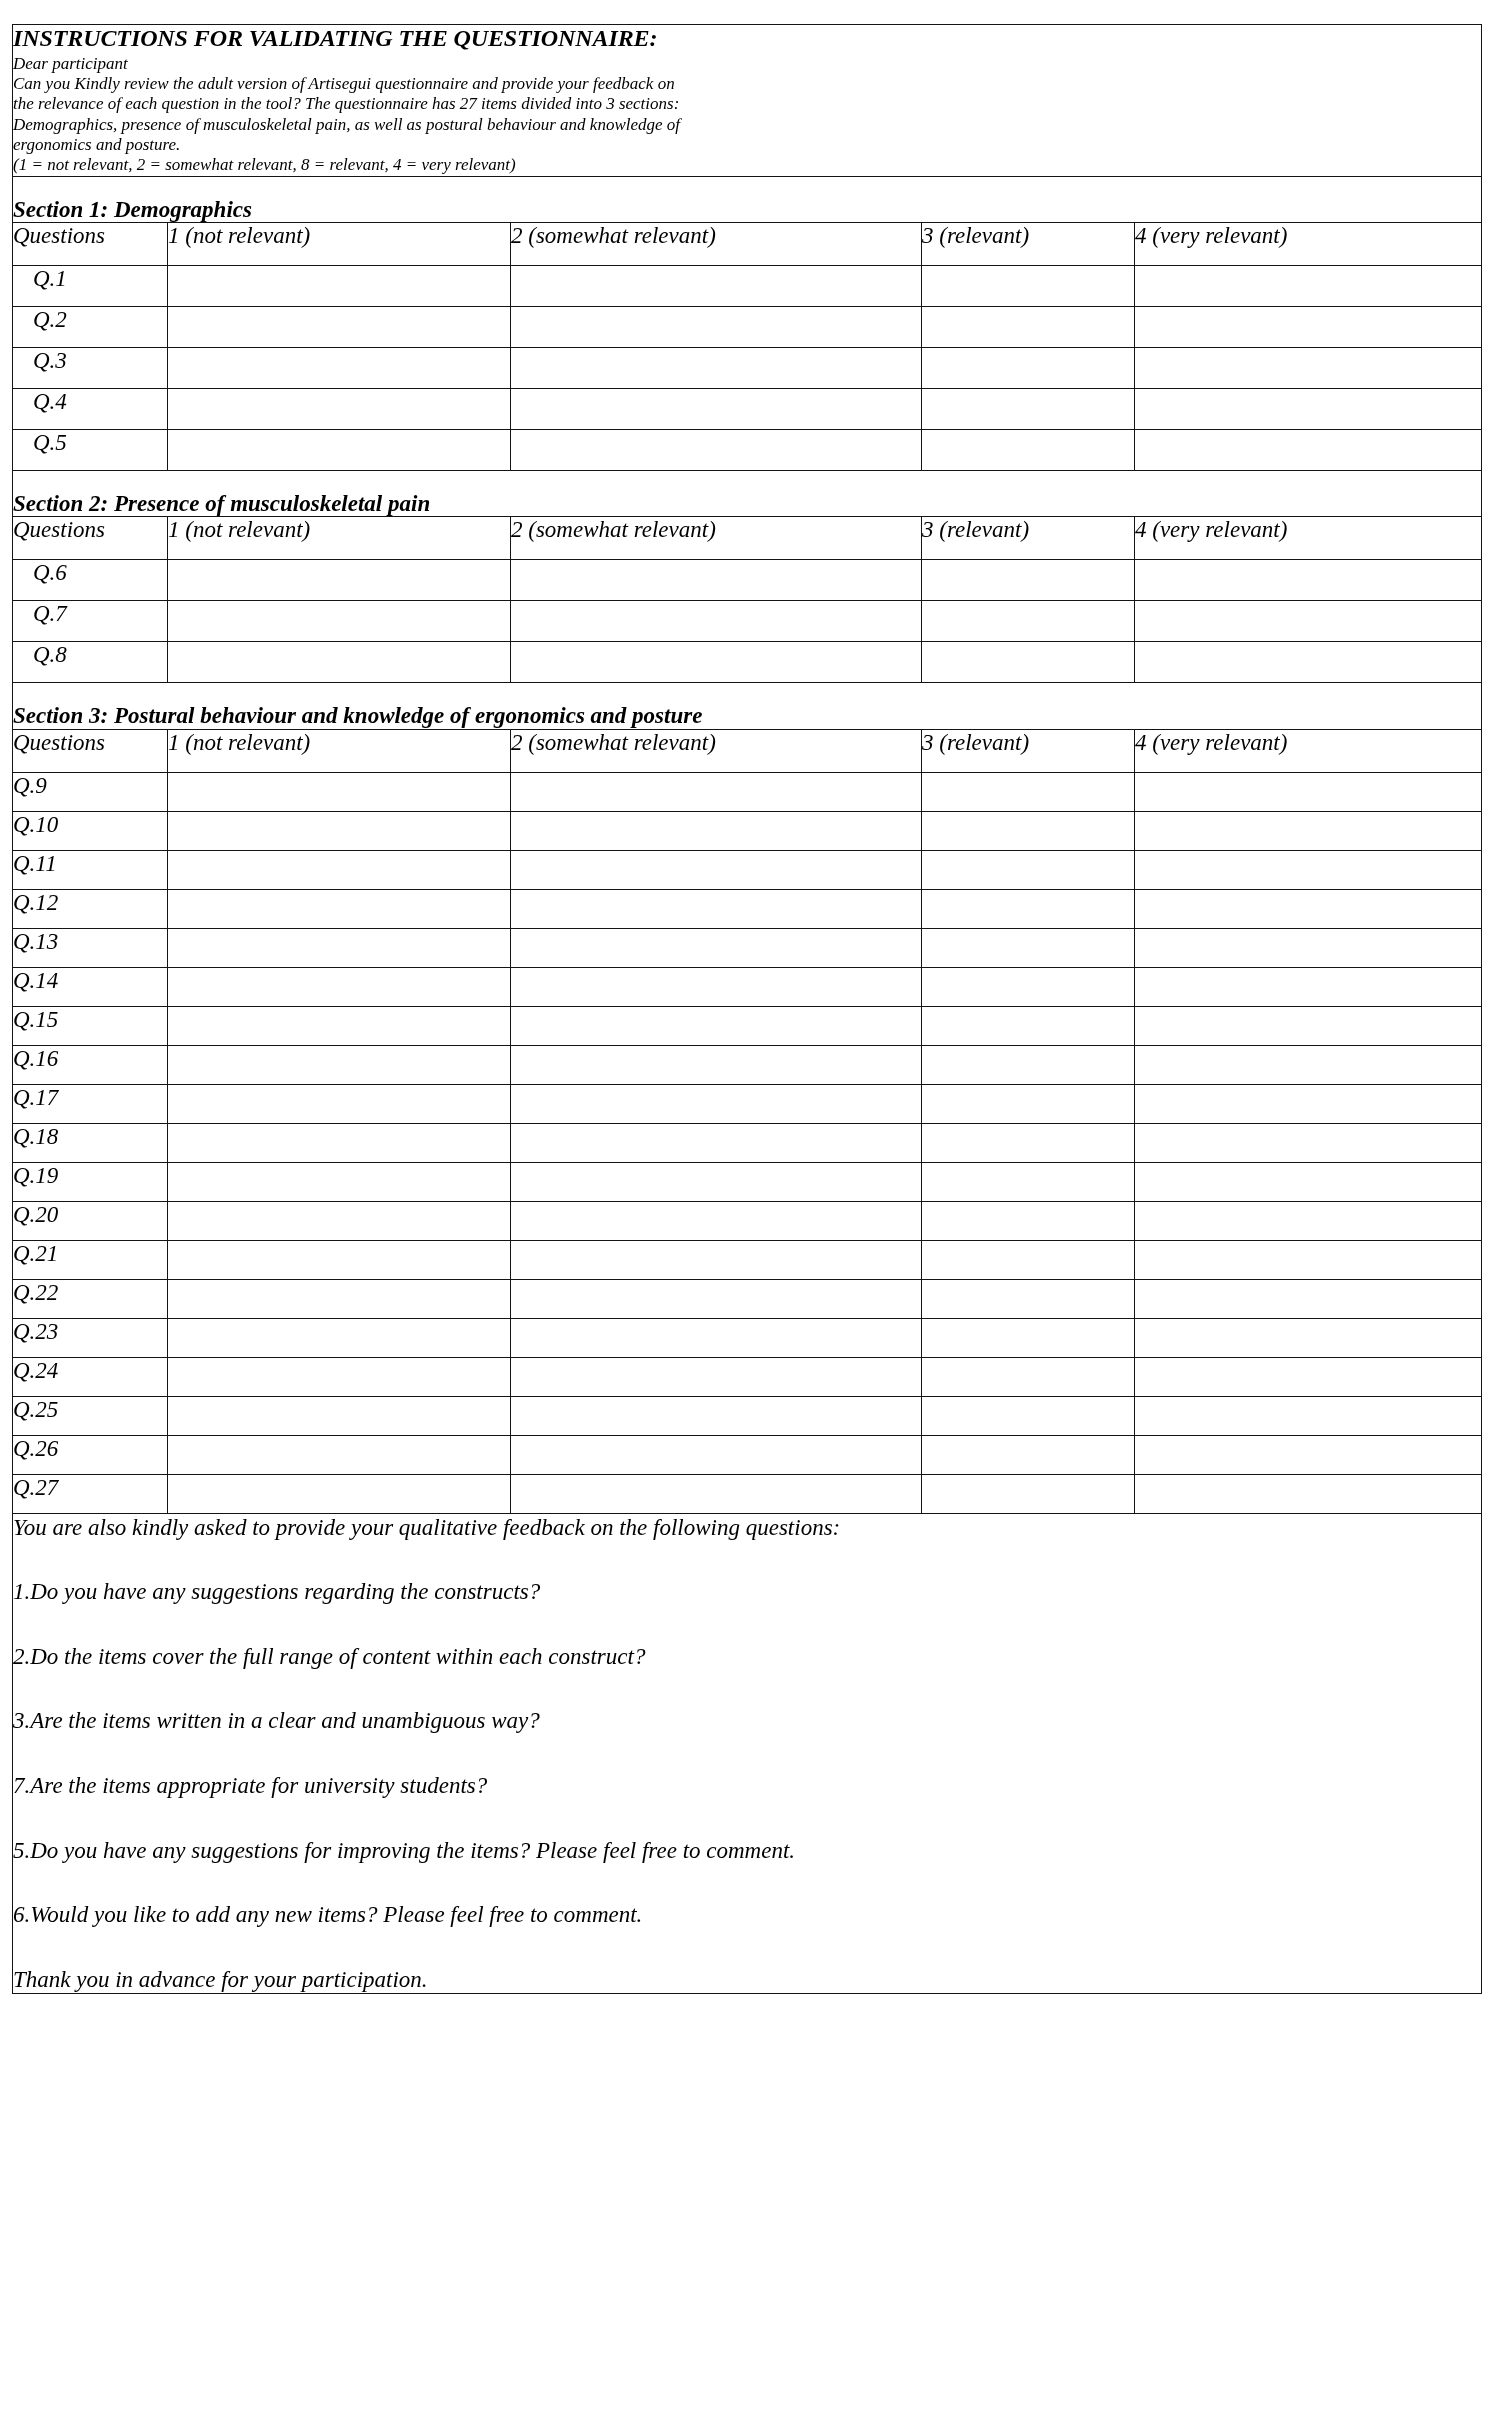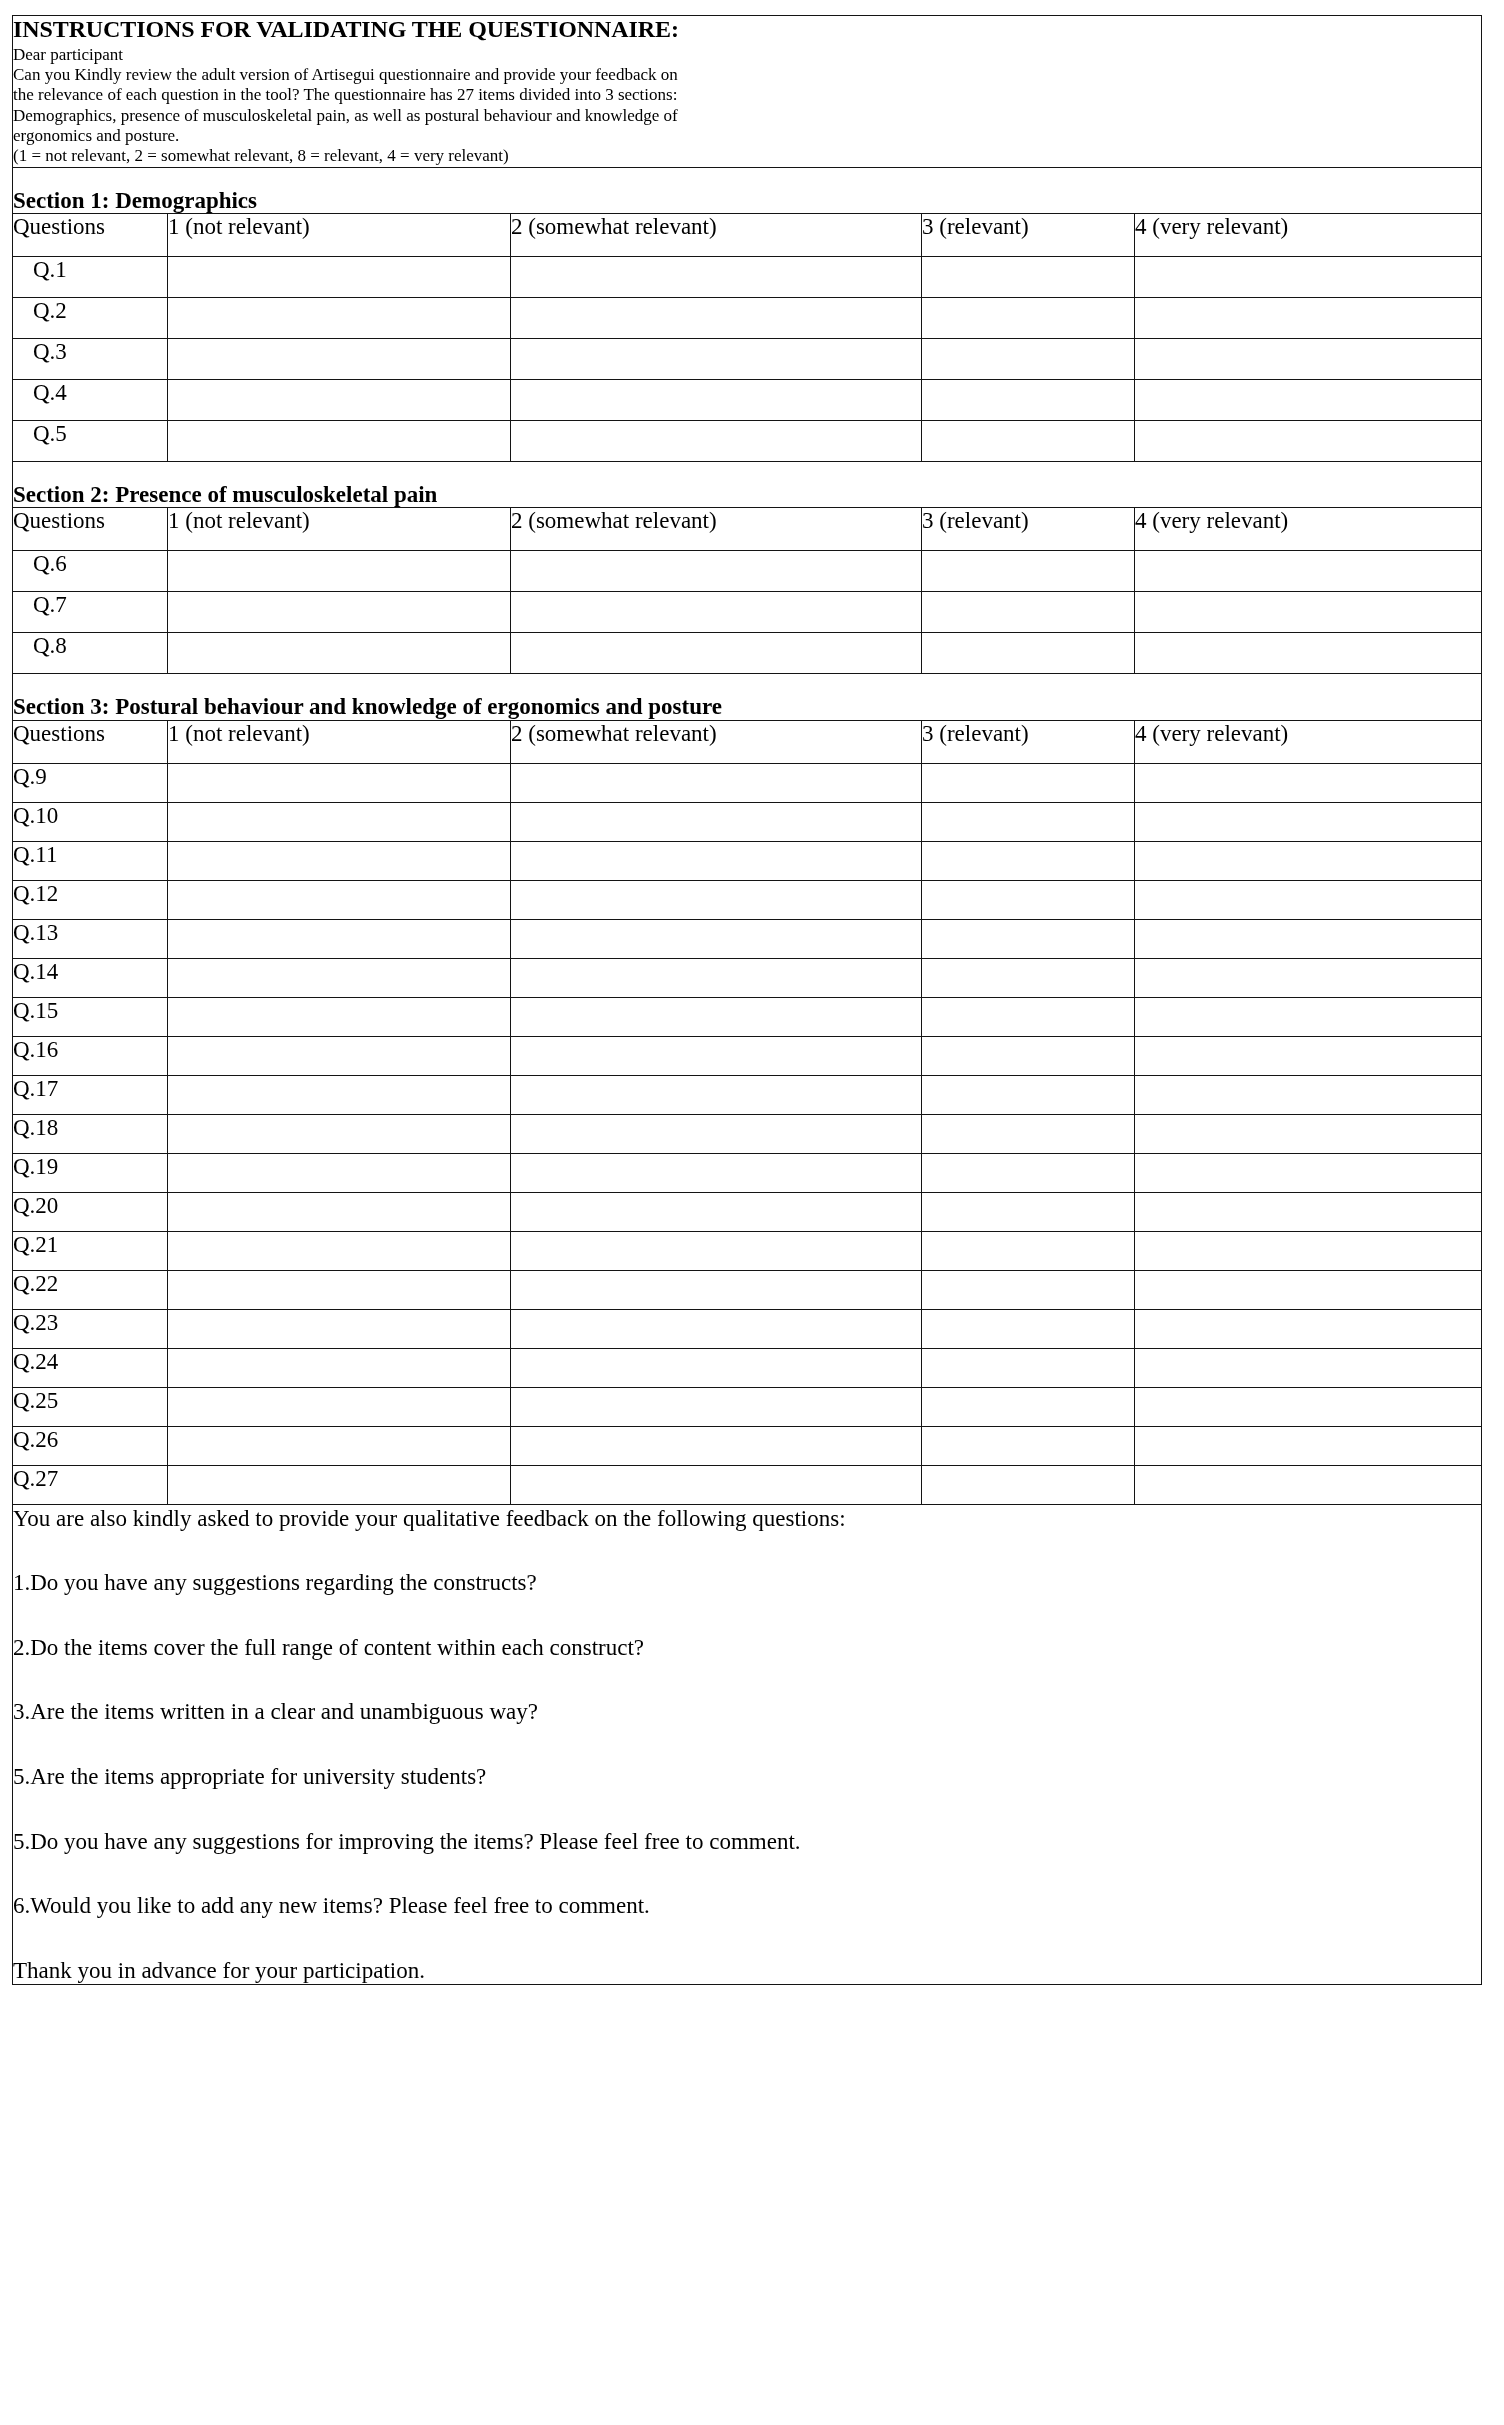--- a/index.html
+++ b/index.html
@@ -14,24 +14,25 @@
   .page {
     position: relative;
     width: 1505px;
     height: 2596px;
     background: #ffffff;
     box-sizing: border-box;
   }
   .doc-table {
     position: absolute;
     left: 12px;
-    top: 15px;
+    top: 24px;
     width: 1192px;
     border-collapse: collapse;
     table-layout: fixed;
+    font-style: italic;
   }
   .doc-table td {
     border: 1px solid #141414;
     padding: 0;
     vertical-align: top;
   }
 
   
   .instructions-cell {
     padding: 2.9px 4.9px 4.9px 4.9px;
@@ -359,21 +360,21 @@
           <td class="q-cell blank-cell"></td>
           <td class="q-cell blank-cell"></td>
           <td class="q-cell blank-cell"></td>
         </tr>
         <tr>
           <td class="closing-cell" colspan="5">
             <div class="closing-intro">You are also kindly asked to provide your qualitative feedback on the following questions:</div>
             <div class="closing-item">1.Do you have any suggestions regarding the constructs?</div>
             <div class="closing-item">2.Do the items cover the full range of content within each construct?</div>
             <div class="closing-item">3.Are the items written in a clear and unambiguous way?</div>
-            <div class="closing-item">5.Are the items appropriate for university students?</div>
+            <div class="closing-item">7.Are the items appropriate for university students?</div>
             <div class="closing-item">5.Do you have any suggestions for improving the items? Please feel free to comment.</div>
             <div class="closing-item">6.Would you like to add any new items? Please feel free to comment.</div>
             <div class="closing-thanks">Thank you in advance for your participation.</div>
           </td>
         </tr>
       </tbody>
   </table>
 </div>
 
 

